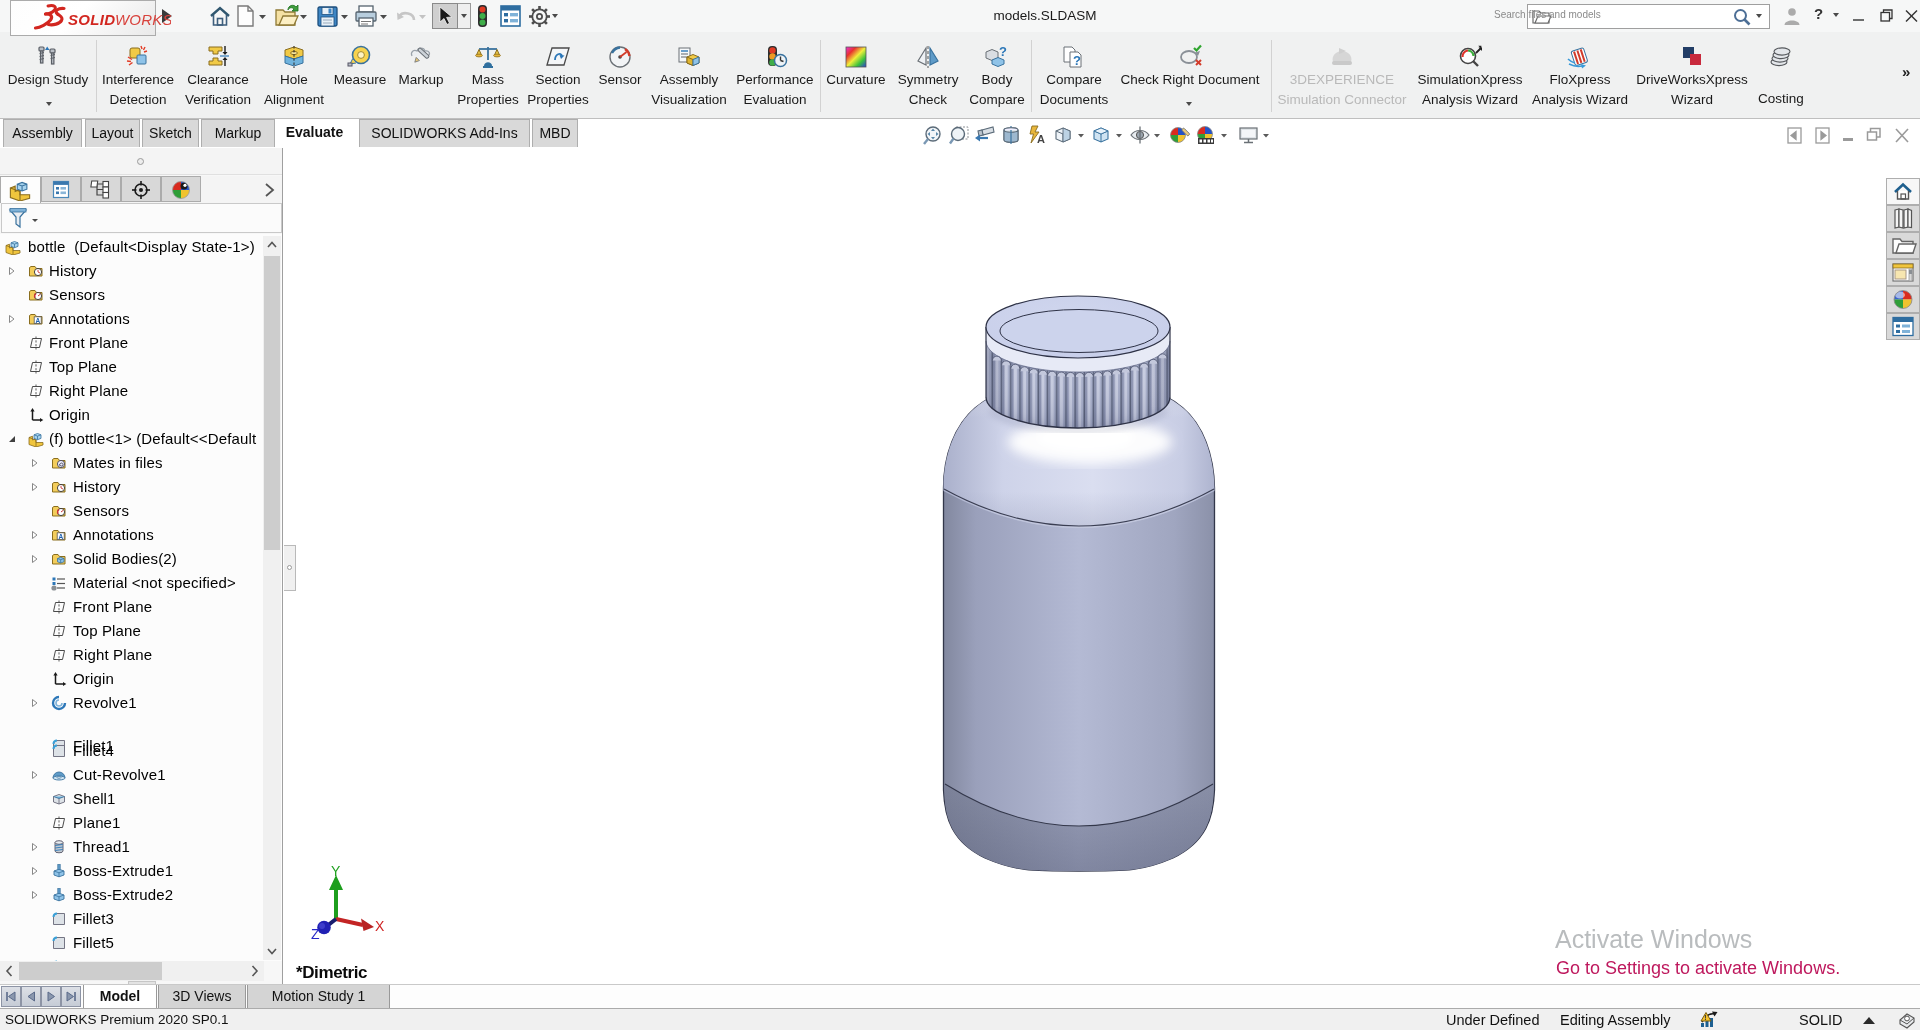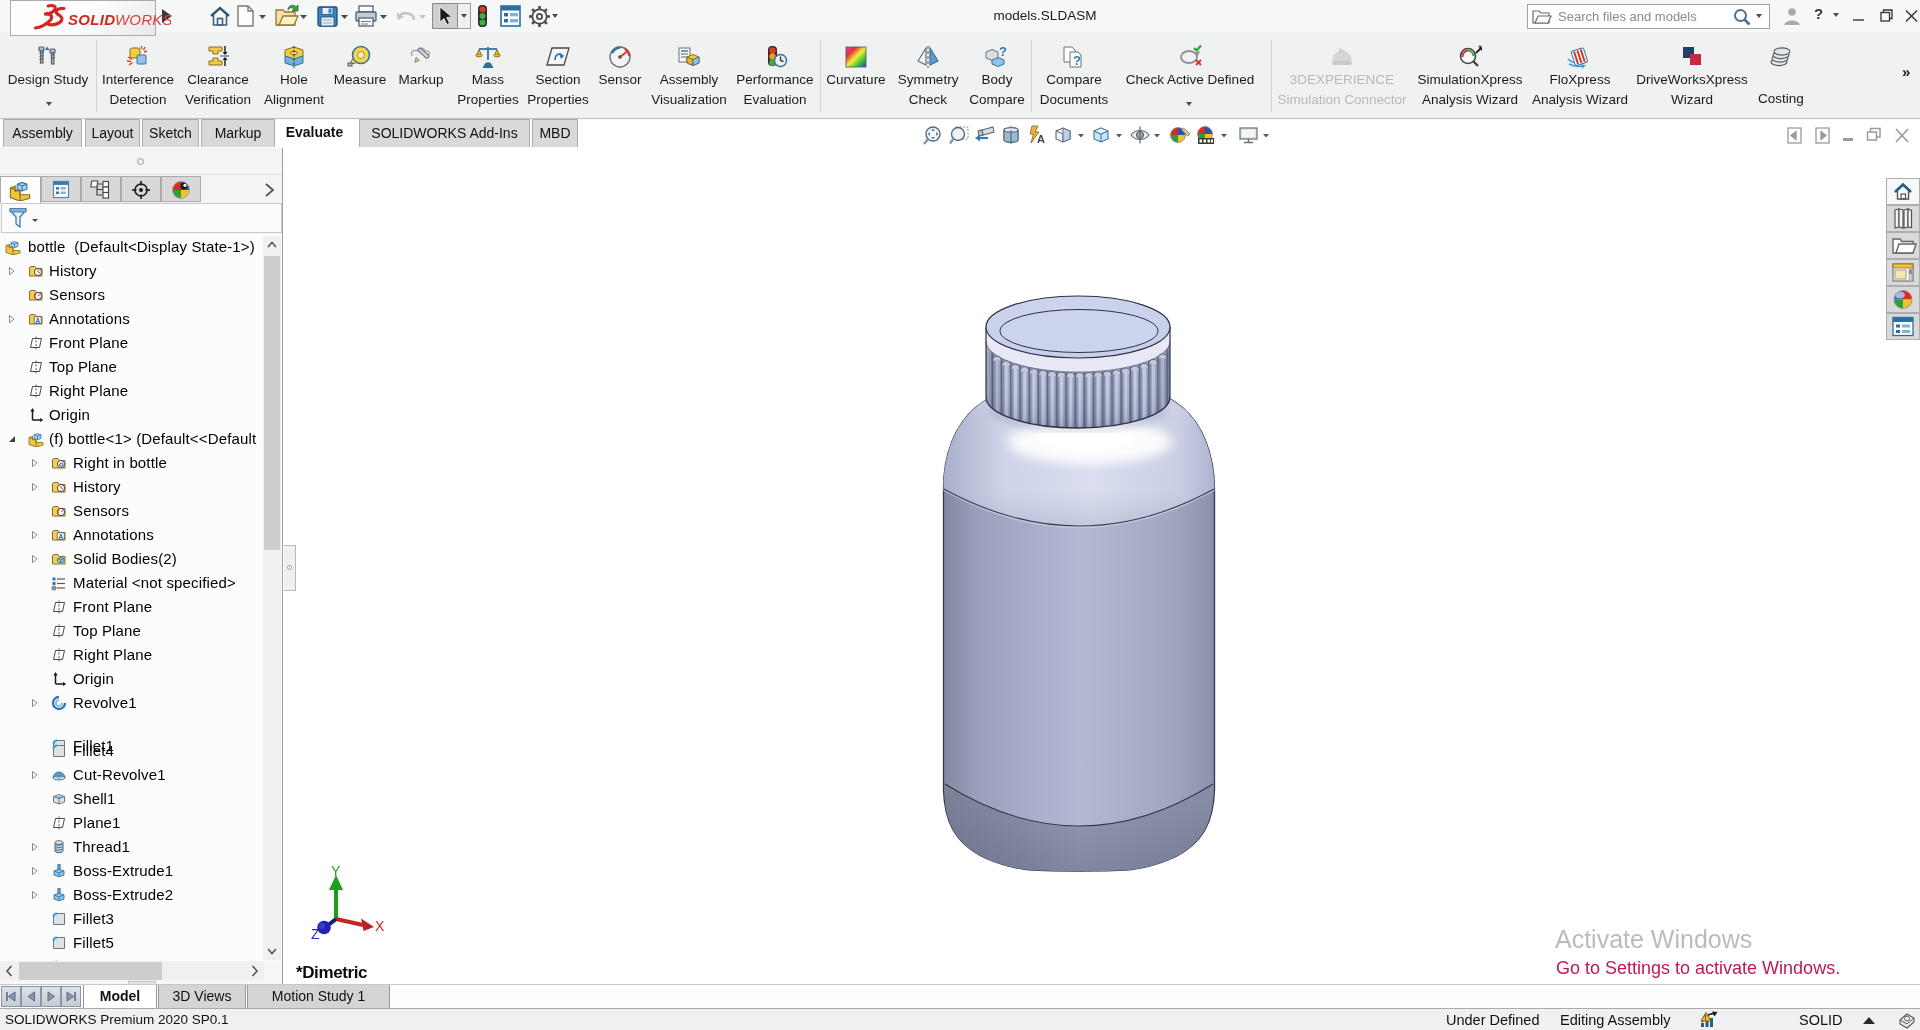--- a/index.html
+++ b/index.html
@@ -135,21 +135,21 @@
   </svg>
 <div class="dd" style="left:552px;top:14px;"></div>
 
 <div class="ab" style="left:900px;top:8px;width:290px;text-align:center;font-size:13.5px;color:#1a1a1a;">models.SLDASM</div>
 
 <div class="ab" style="left:1527px;top:4px;width:243px;height:25px;background:#fff;border:1px solid #9f9f9f;"></div>
 <svg class="ab" style="left:1532px;top:8px;" width="20" height="17">
     <path d="M1 3 H7 L9 5 H17 V15 H1 Z" fill="#fff" stroke="#6a6a6a" stroke-width="1.2"></path>
     <path d="M3 15 L6 8 H19 L16 15 Z" fill="#fff" stroke="#6a6a6a" stroke-width="1.2"></path>
   </svg>
-<div class="ab" style="left:1558px;top:9px;font-size:13px;color:#8a8a8a;text-align:right;">Search files and models</div>
+<div class="ab" style="left:1494px;top:9px;font-size:10px;color:#8a8a8a;text-align:right;">Search files and models</div>
 <svg class="ab" style="left:1732px;top:7px;" width="20" height="20">
     <circle cx="8.5" cy="8.5" r="5.5" fill="none" stroke="#4d6f96" stroke-width="2"></circle>
     <line x1="12.5" y1="12.5" x2="17.5" y2="17.5" stroke="#4d6f96" stroke-width="2.6"></line>
   </svg>
 <div class="dd" style="left:1756px;top:14px;"></div>
 
 <svg class="ab" style="left:1782px;top:6px;" width="20" height="20">
     <circle cx="10" cy="6" r="3.8" fill="#ababab"></circle>
     <path d="M2.5 19 C2.5 13 17.5 13 17.5 19 Z" fill="#ababab"></path>
   </svg>
@@ -365,21 +365,21 @@
   <div class="ritem" style="left:1110px;width:160px;">
     <svg class="ricon" viewBox="0 0 26 26">
         <ellipse cx="12" cy="13" rx="8" ry="6" fill="none" stroke="#8a9097" stroke-width="1.8"></ellipse>
         <polygon points="18,8.5 23,7 21,12" fill="#8a9097"></polygon>
         <path d="M17 4 L19.5 6.5 L24 1.5" fill="none" stroke="#2ea52e" stroke-width="2.2"></path>
         <g stroke="#d23b2a" stroke-width="2">
           <line x1="19" y1="16" x2="24" y2="21"></line>
           <line x1="24" y1="16" x2="19" y2="21"></line>
         </g>
       </svg>
-    <div class="rlbl" style="white-space:nowrap;">Check Active Defined</div>
+    <div class="rlbl" style="white-space:nowrap;">Check Right Document</div>
     <div class="dd" style="left:76px;top:70px;"></div>
   </div>
 
   <div class="ritem" style="left:1272px;width:140px;color:#b9b9b9;">
     <svg class="ricon" viewBox="0 0 26 26">
         <path d="M4 18 C2 12 7 7 13 7 C19 7 24 12 22 18 Z" fill="#d6d6d6"></path>
         <rect x="3" y="17" width="20" height="4" rx="2" fill="#c9c9c9"></rect>
         <path d="M10 4 L17 7 L10 10 Z" fill="#cfcfcf"></path>
       </svg>
     <div class="rlbl">3DEXPERIENCE<br>Simulation Connector</div>
@@ -683,21 +683,21 @@
         </svg>
         <span style="left:49px;">(f) bottle&lt;1&gt; (Default&lt;&lt;Default</span>
       </div>
     <div class="trow" style="top:217px;">
         <svg class="texp" style="left:31px;" viewBox="0 0 8 8">
           <use href="#expc"></use>
         </svg>
         <svg class="ticon" style="left:51px;" viewBox="0 0 16 16">
           <use href="#i-mate"></use>
         </svg>
-        <span style="left:73px;">Right in bottle</span>
+        <span style="left:73px;">Mates in files</span>
       </div>
     <div class="trow" style="top:241px;">
         <svg class="texp" style="left:31px;" viewBox="0 0 8 8">
           <use href="#expc"></use>
         </svg>
         <svg class="ticon" style="left:51px;" viewBox="0 0 16 16">
           <use href="#i-hist"></use>
         </svg>
         <span style="left:73px;">History</span>
       </div>

